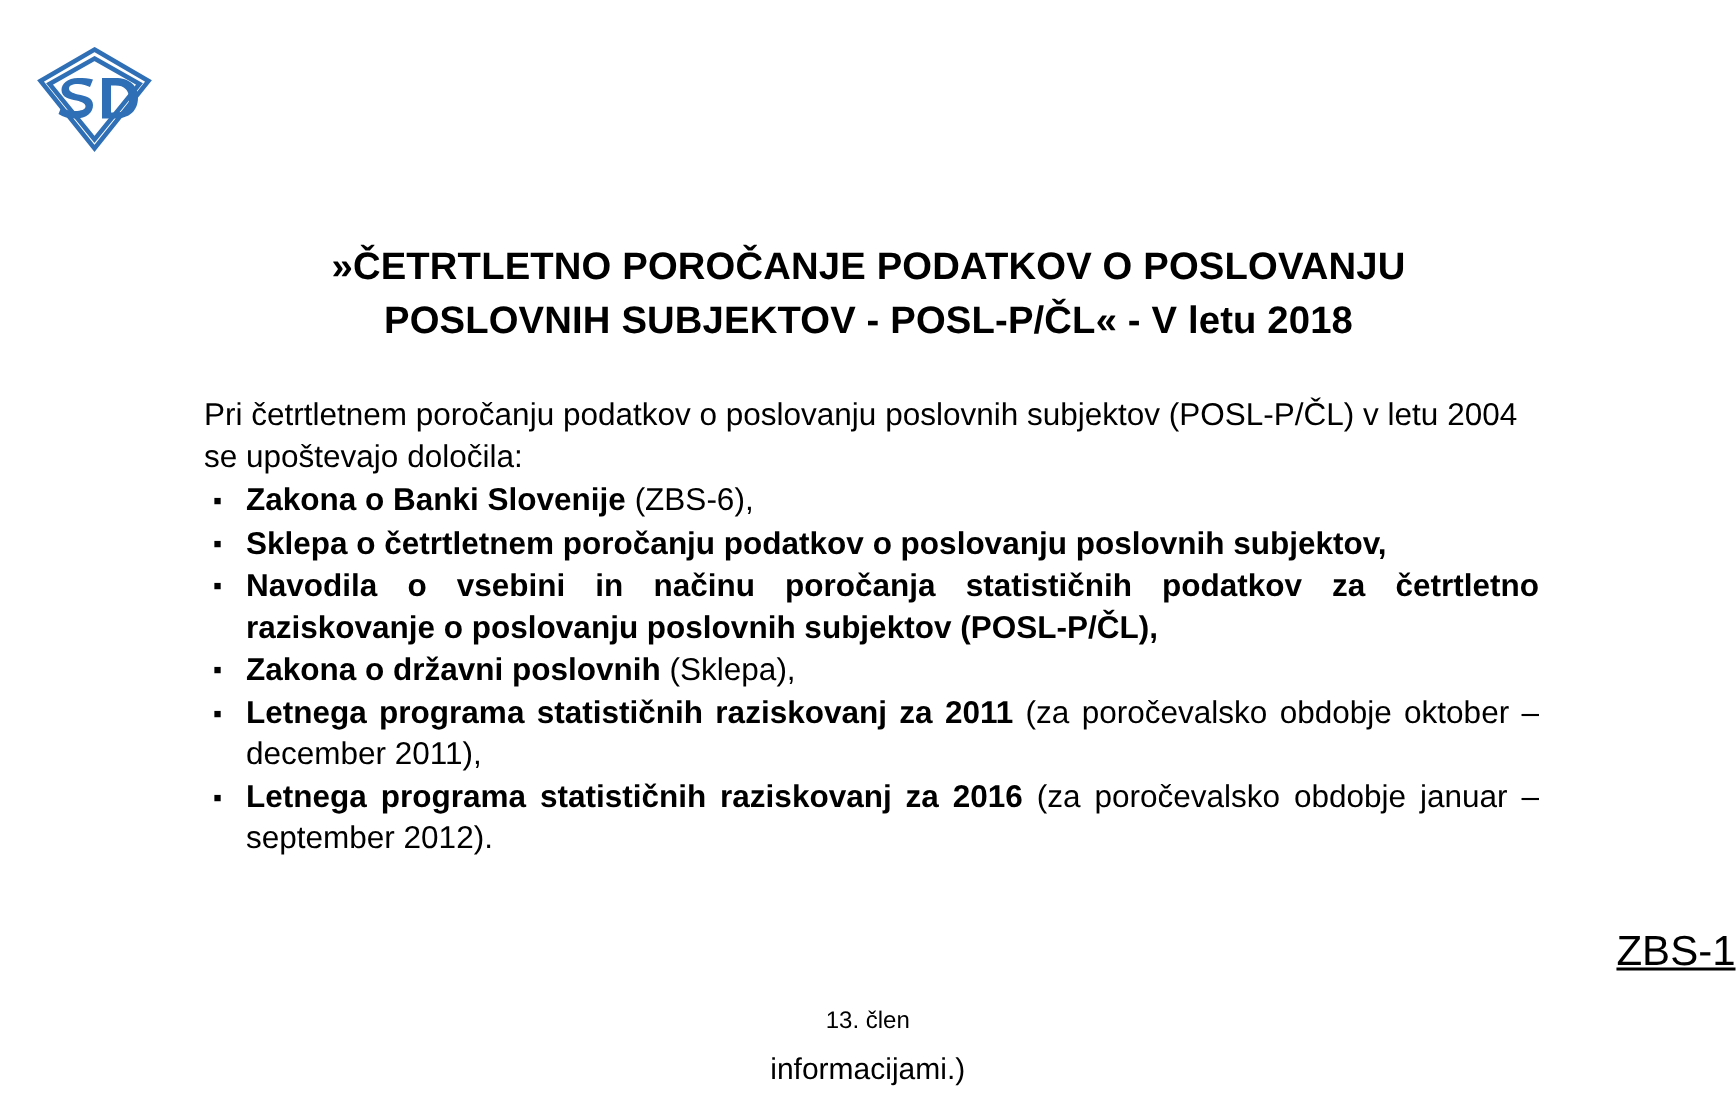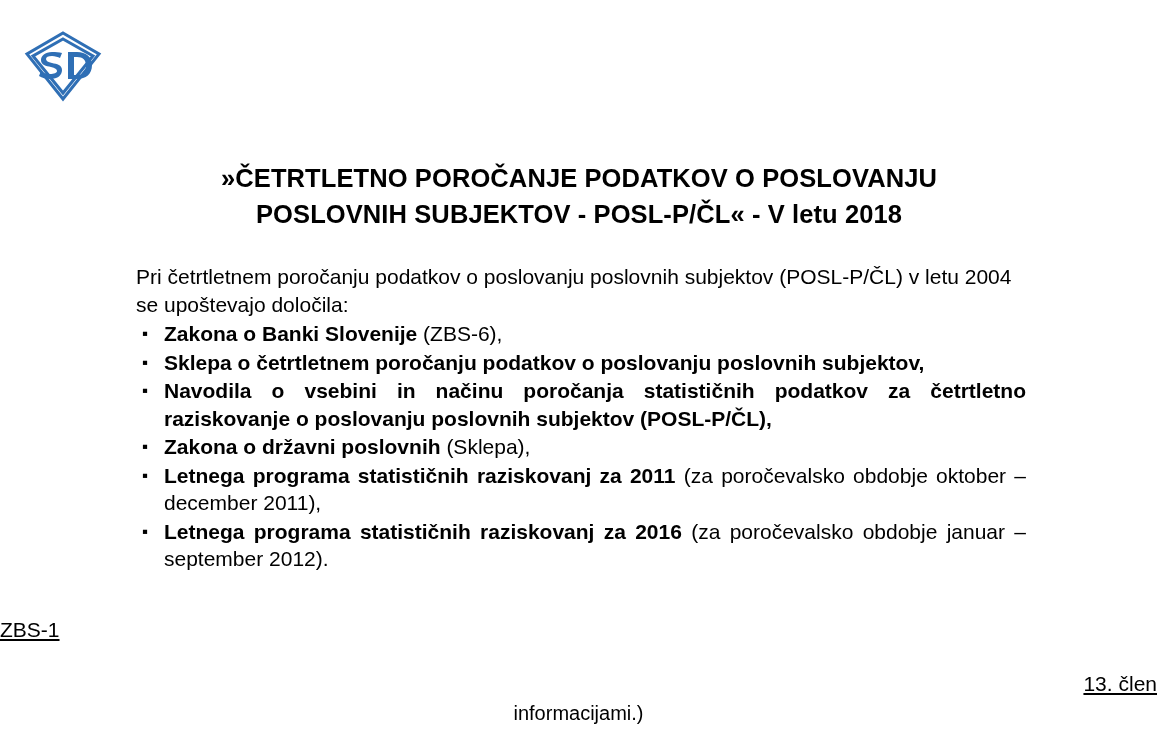--- a/index.html
+++ b/index.html
@@ -82,35 +82,34 @@
     text-align: justify;
   }
   .bullet-text.nojustify { text-align: left; }
   .b { font-weight: bold; text-align: right; }
 
   .section-heading {
     position: absolute;
     left: 0;
     top: 618px;
     width: 1157px;
-    text-align: left;
-    font-size: 21px;
+    text-align: right;
+    font-size: 28px;
   }
   .section-heading span {
     text-decoration: underline;
   }
 
   .article-no {
     position: absolute;
     left: 0;
     top: 672px;
     width: 1157px;
-    text-align: right;
-    font-size: 21px;
-    text-decoration: underline;
+    text-align: center;
+    font-size: 16px;
   }
 
   .article-caption {
     position: absolute;
     left: 0;
     top: 700px;
     width: 1157px;
     text-align: center;
     font-size: 20px;
     line-height: 27px;

